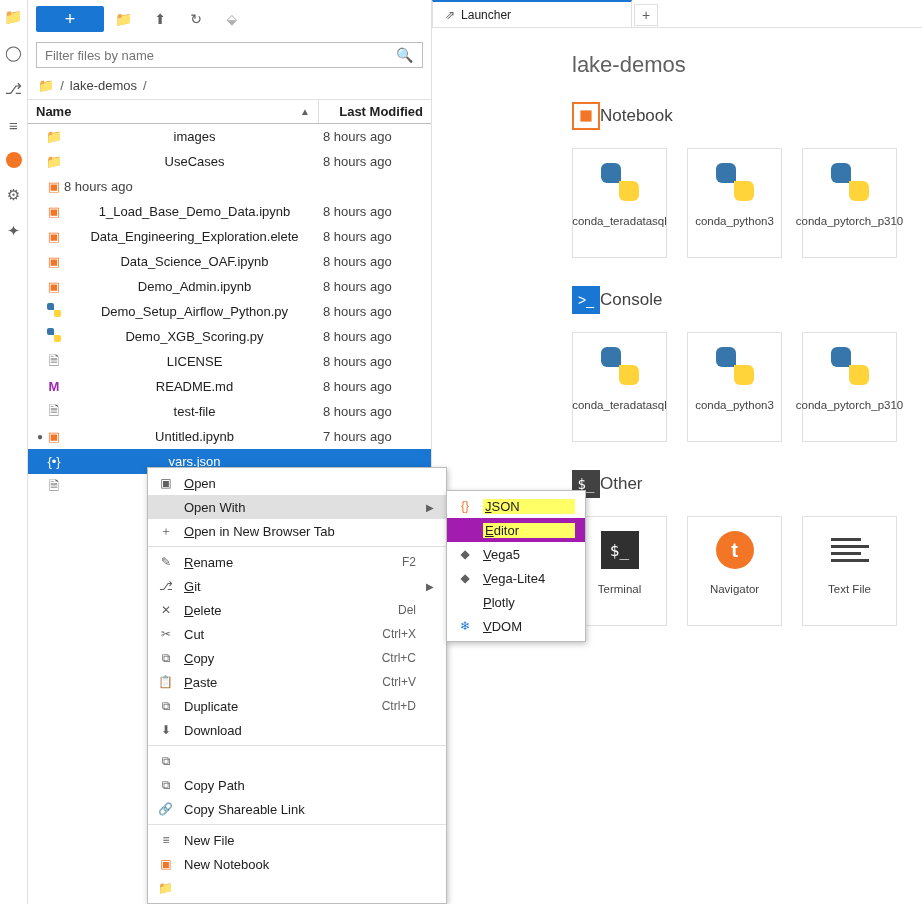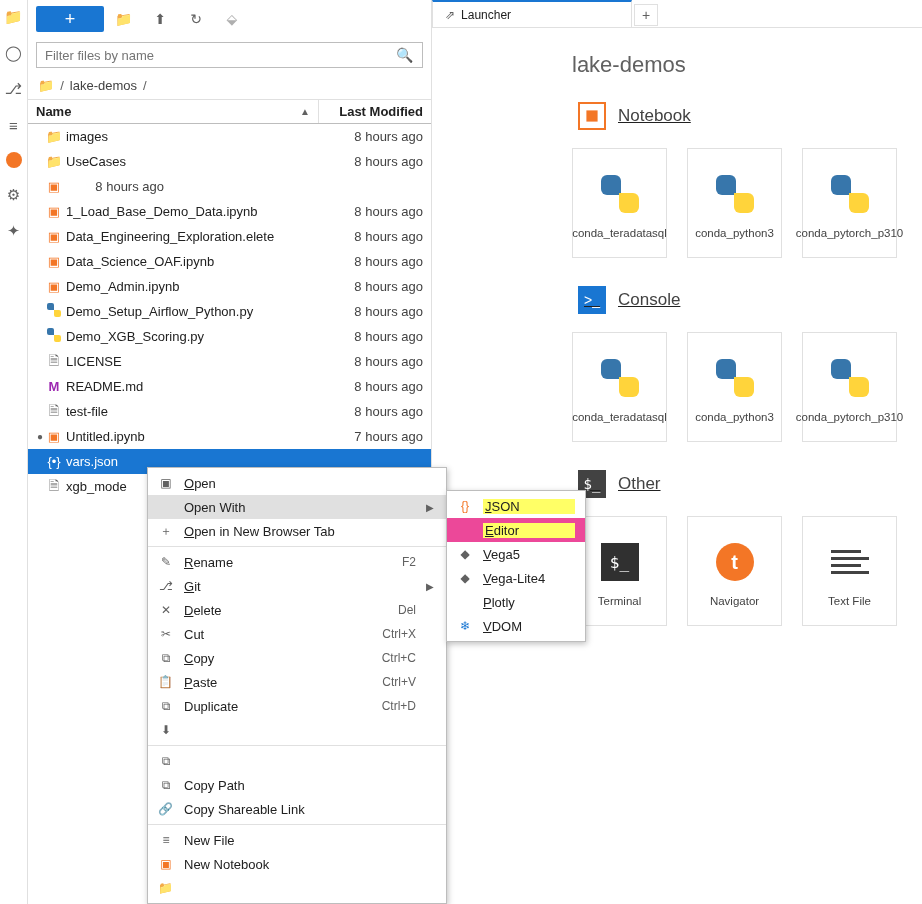--- a/index.html
+++ b/index.html
@@ -18,50 +18,50 @@
 .crumbs { display: flex; align-items: center; gap: 6px; padding: 6px 10px; font-size: 13px; color: #424242; }
 .crumbs .folder-icon { color: #424242; }
 .crumbs .sep { color: #616161; }
 .listhead { display: flex; border-top: 1px solid #e0e0e0; border-bottom: 1px solid #bdbdbd; font-size: 13px; font-weight: 600; }
 .listhead .col-name { flex: 1; padding: 4px 8px; display: flex; align-items: center; justify-content: space-between; border-right: 1px solid #e0e0e0; }
 .listhead .col-mod { width: 112px; padding: 4px 8px; text-align: right; }
 .filelist { flex: 1; overflow: auto; }
 .row { display: flex; align-items: center; font-size: 13px; height: 25px; padding: 0 8px; position: relative; }
 .row .dot { width: 8px; text-align: center; color: #616161; font-size: 10px; }
 .row .ficon { width: 20px; text-align: center; font-size: 13px; }
-.row .fname { flex: 1; padding-left: 2px; white-space: nowrap; overflow: hidden; text-overflow: ellipsis; }
-.row .fmod { width: 100px; text-align: right; color: #424242; }
+.row .fname { flex: 1; padding-left: 2px; white-space: nowrap; overflow: hidden; text-overflow: ellipsis; text-align: center; }
+.row .fmod { width: 100px; color: #424242; }
 .row.selected { background: #1976d2; color: #fff; }
 .row.selected .fmod { color: #fff; }
 .ic-folder { color: #616161; }
 .ic-nb { color: #f37626; }
 .ic-py { width:14px;height:14px;display:inline-block;position:relative;}
 .ic-py::before{content:"";position:absolute;left:0;top:0;width:7px;height:7px;background:#3776ab;border-radius:2px 2px 0 2px;}
 .ic-py::after{content:"";position:absolute;right:0;bottom:0;width:7px;height:7px;background:#ffd43b;border-radius:0 2px 2px 2px;}
 .ic-file { color: #616161; }
 .ic-md { color: #9c27b0; font-weight:700; font-size:11px;}
 .ic-json { color: #f37626; }
 .row.selected .ic-json { color:#fff; }
 .main { flex: 1; display: flex; flex-direction: column; }
 .tabbar { display: flex; border-bottom: 1px solid #e0e0e0; height: 28px; align-items: flex-end; }
 .tab { display: flex; align-items: center; gap: 6px; padding: 4px 12px; border: 1px solid #e0e0e0; border-bottom: 0; font-size: 12px; background: #fff; border-top: 2px solid #1976d2; height: 27px; min-width: 200px;}
 .tab .tab-ic { color: #616161; font-size: 12px;}
 .newtab { width: 24px; height: 22px; border: 1px solid #e0e0e0; display: flex; align-items: center; justify-content: center; color: #616161; font-size: 14px; margin-left: 2px; margin-bottom:1px;}
 .launcher { padding: 24px 24px 24px 140px; overflow:auto; }
 .launcher h2 { font-size: 22px; font-weight: 400; color: #616161; margin-bottom: 24px; }
 .section { margin-bottom: 28px; }
-.section-head { display: flex; align-items: center; gap: 12px; margin-bottom: 18px; margin-left:6px;text-decoration:underline;}
+.section-head { display: flex; align-items: center; margin-bottom: 18px; margin-left:0;}
 .section-head .sh-icon { width: 28px; height: 28px; display: flex; align-items: center; justify-content: center; font-size: 14px;}
 .sh-nb { border: 2px solid #f37626; }
 .sh-nb svg{fill:#f37626;}
 .sh-con { background: #1976d2; color:#fff; }
 .sh-oth { background: #424242; color:#fff; font-family:monospace; font-size:12px;}
 .section-head .sh-label { font-size: 17px; color: #424242; }
 .cards { display: flex; gap: 20px; }
-.card { width: 95px; height: 110px; border: 1px solid #e0e0e0; display: flex; flex-direction: column; align-items: center; justify-content: flex-start; padding-top: 24px; font-size: 11.5px; text-align: center; color: #424242; }
+.card { width: 95px; height: 110px; border: 1px solid #e0e0e0; display: flex; flex-direction: column; align-items: center; justify-content: flex-start; padding-top: 12px; font-size: 11.5px; text-align: center; color: #424242; }
 .card .cicon { width: 42px; height: 42px; margin-bottom: 12px; display:flex;align-items:center;justify-content:center;}
 .pylogo{position:relative;width:38px;height:38px;}
 .pylogo::before{content:"";position:absolute;left:0;top:0;width:20px;height:20px;background:#3776ab;border-radius:6px 6px 0 6px;}
 .pylogo::after{content:"";position:absolute;right:0;bottom:0;width:20px;height:20px;background:#ffd43b;border-radius:0 6px 6px 6px;}
 .termlogo{width:38px;height:38px;background:#303030;color:#fff;display:flex;align-items:center;justify-content:center;font-family:monospace;font-size:16px;}
 .navlogo{width:38px;height:38px;border-radius:50%;background:#f37626;color:#fff;display:flex;align-items:center;justify-content:center;font-weight:700;font-size:20px;}
 .txtlogo{width:38px;height:38px;display:flex;flex-direction:column;justify-content:center;gap:4px;}
 .txtlogo span{height:3px;background:#424242;display:block;}
 .txtlogo span:nth-child(odd){width:80%;}
 .ctxmenu { position: absolute; background: #fff; border: 1px solid #bdbdbd; box-shadow: 1px 2px 6px rgba(0,0,0,0.25); font-size: 13px; min-width: 300px; z-index: 100; padding: 3px 0;}
@@ -70,21 +70,21 @@
 .ctxmenu .mi .mi-label { flex: 1; }
 .ctxmenu .mi .mi-label u { text-decoration: underline; }
 .ctxmenu .mi .mi-short { color: #616161; font-size: 12px; }
 .ctxmenu .mi .mi-arrow { color: #616161; font-size: 10px; width:10px; }
 .ctxmenu .mi.hover { background: #e0e0e0; }
 .ctxmenu .sep { height: 1px; background: #e0e0e0; margin: 3px 0; }
 .submenu { position: absolute; left: 100%; top: 22px; background: #fff; border: 1px solid #bdbdbd; box-shadow: 1px 2px 6px rgba(0,0,0,0.25); min-width: 140px; padding: 3px 0; }
 .submenu .mi { padding: 3px 10px; }
 .submenu .mi .mi-icon{width:16px;}
 .submenu .mi.hl .mi-label { background: #ffff66; padding: 0 2px; }
-.submenu .mi.hover { background: #ec4899; }
+.submenu .mi.hover { background: #a21caf; }
 .ctxwrap{position:absolute; top:467px; left:147px; display:flex;}
 </style>
 </head>
 <body>
 
 <div class="leftbar">
   <div class="lb-icon active">📁</div>
   <div class="lb-icon">◯</div>
   <div class="lb-icon">⎇</div>
   <div class="lb-icon">≡</div>
@@ -368,20 +368,21 @@
         <span class="mi-arrow"></span>
       </div>
       <div class="mi">
         <span class="mi-icon" style="">⧉</span>
         <span class="mi-label">Duplicate</span>
         <span class="mi-short">Ctrl+D</span>
         <span class="mi-arrow"></span>
       </div>
       <div class="mi">
         <span class="mi-icon" style="">⬇</span>
+        <span class="mi-label">Download</span>
         <span class="mi-arrow"></span>
       </div>
       <div class="sep"></div>
       <div class="mi">
         <span class="mi-icon" style="">⧉</span>
         <span class="mi-arrow"></span>
       </div>
       <div class="mi">
         <span class="mi-icon" style="">⧉</span>
         <span class="mi-label">Copy Path</span>

